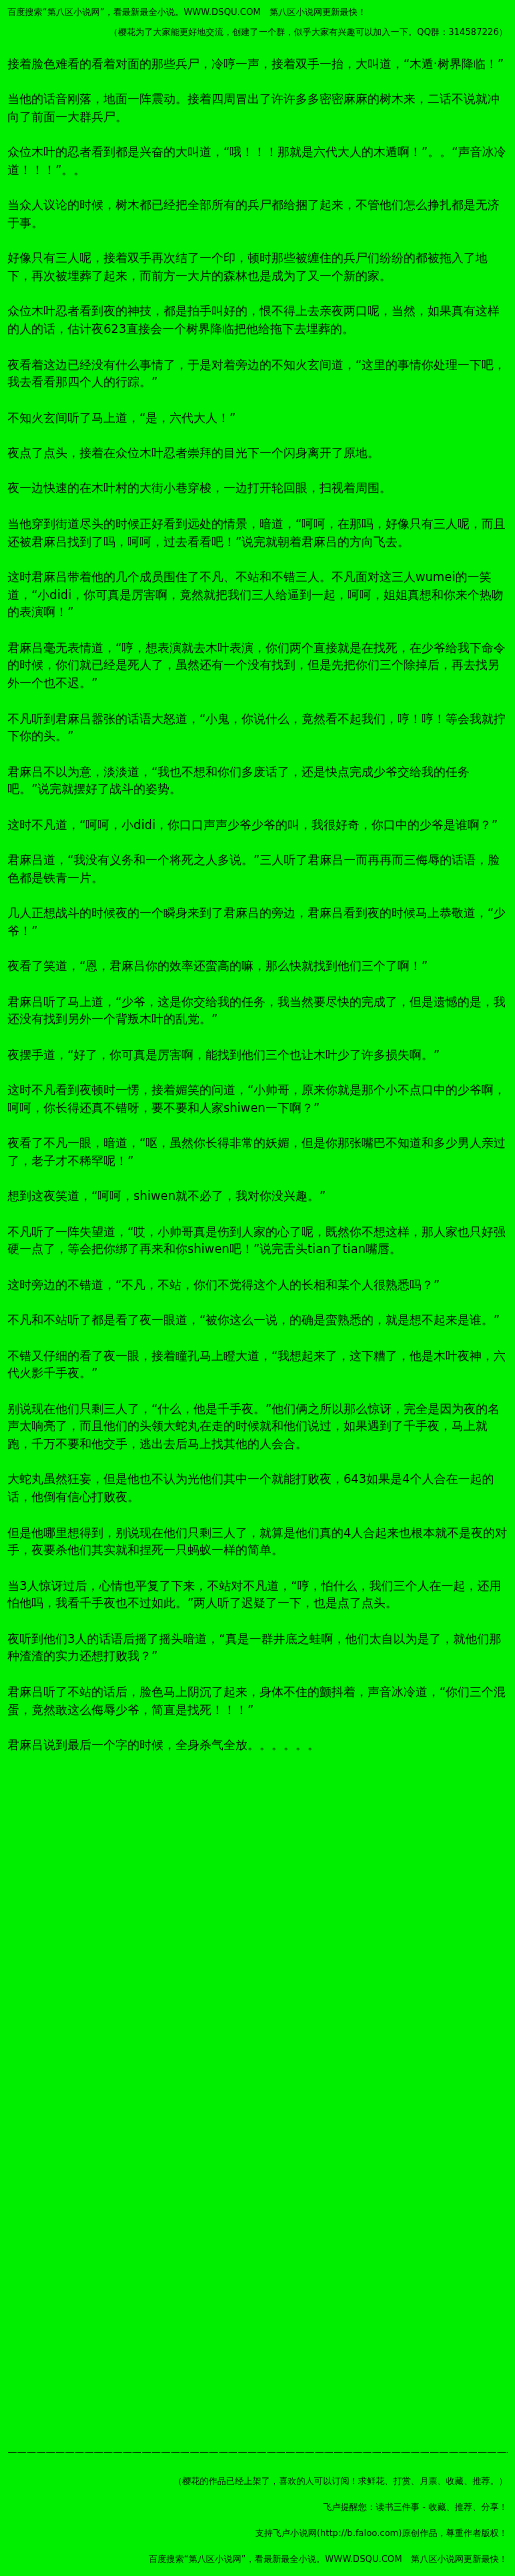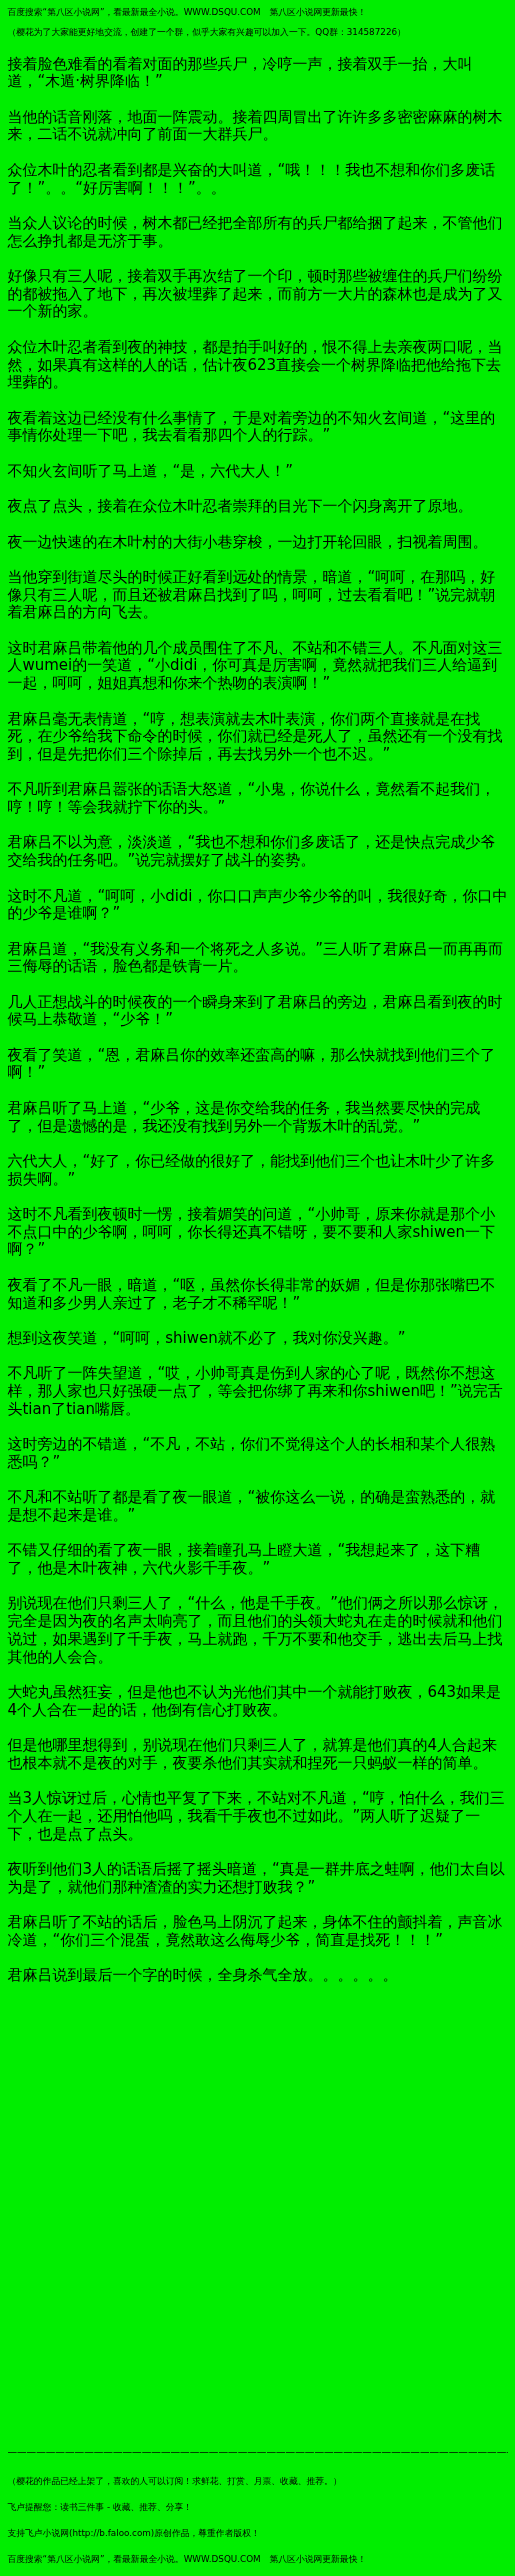--- a/index.html
+++ b/index.html
@@ -23,76 +23,78 @@
     font-size: 8.8px;
     line-height: 13.2px;
     margin: 1.5px 0 7.4px 0;
     word-break: break-all;
   }
   .group-note {
     font-size: 8.8px;
     line-height: 13.2px;
     margin: 0 0 16px 0;
     word-break: break-all;
+    text-align: right;
   }
   .content p {
-    font-size: 15px;
+    font-size: 12px;
     line-height: 17.7px;
     margin: 0 0 17.7px 0;
     word-break: break-all;
     text-align: left;
   }
   .separator {
     font-size: 9.6px;
     line-height: 14.7px;
     margin: 2.9px 0 14.7px 0;
     word-break: break-all;
     overflow: hidden;
   }
   .footer {
     margin-top: auto;
   }
   .footer p {
     font-size: 8.8px;
     line-height: 14px;
     margin: 0 0 11.8px 0;
     word-break: break-all;
+    text-align: right;
   }
   .footer p:last-child { margin-bottom: 0; }
 </style>
 </head>
 <body style="background: rgb(0, 238, 0); color: rgb(0, 0, 0);">
 
 <div class="page">
 
   <div class="promo">百度搜索“第八区小说网”，看最新最全小说。WWW.DSQU.COM　第八区小说网更新最快！</div>
   <div class="group-note">（樱花为了大家能更好地交流，创建了一个群，似乎大家有兴趣可以加入一下。QQ群：314587226）</div>
 
   <div class="content">
     <p>接着脸色难看的看着对面的那些兵尸，冷哼一声，接着双手一抬，大叫道，“木遁·树界降临！”</p>
     <p>当他的话音刚落，地面一阵震动。接着四周冒出了许许多多密密麻麻的树木来，二话不说就冲向了前面一大群兵尸。</p>
-    <p>众位木叶的忍者看到都是兴奋的大叫道，“哦！！！我也不想和你们多废话了！”。。“好厉害啊！！！”。。</p>
+    <p>众位木叶的忍者看到都是兴奋的大叫道，“哦！！！那就是六代大人的木遁啊！”。。“声音冰冷道！！！”。。</p>
     <p>当众人议论的时候，树木都已经把全部所有的兵尸都给捆了起来，不管他们怎么挣扎都是无济于事。</p>
     <p>好像只有三人呢，接着双手再次结了一个印，顿时那些被缠住的兵尸们纷纷的都被拖入了地下，再次被埋葬了起来，而前方一大片的森林也是成为了又一个新的家。</p>
     <p>众位木叶忍者看到夜的神技，都是拍手叫好的，恨不得上去亲夜两口呢，当然，如果真有这样的人的话，估计夜623直接会一个树界降临把他给拖下去埋葬的。</p>
     <p>夜看着这边已经没有什么事情了，于是对着旁边的不知火玄间道，“这里的事情你处理一下吧，我去看看那四个人的行踪。”</p>
     <p>不知火玄间听了马上道，“是，六代大人！”</p>
     <p>夜点了点头，接着在众位木叶忍者崇拜的目光下一个闪身离开了原地。</p>
     <p>夜一边快速的在木叶村的大街小巷穿梭，一边打开轮回眼，扫视着周围。</p>
     <p>当他穿到街道尽头的时候正好看到远处的情景，暗道，“呵呵，在那吗，好像只有三人呢，而且还被君麻吕找到了吗，呵呵，过去看看吧！”说完就朝着君麻吕的方向飞去。</p>
     <p>这时君麻吕带着他的几个成员围住了不凡、不站和不错三人。不凡面对这三人wumei的一笑道，“小didi，你可真是厉害啊，竟然就把我们三人给逼到一起，呵呵，姐姐真想和你来个热吻的表演啊！”</p>
     <p>君麻吕毫无表情道，“哼，想表演就去木叶表演，你们两个直接就是在找死，在少爷给我下命令的时候，你们就已经是死人了，虽然还有一个没有找到，但是先把你们三个除掉后，再去找另外一个也不迟。”</p>
     <p>不凡听到君麻吕嚣张的话语大怒道，“小鬼，你说什么，竟然看不起我们，哼！哼！等会我就拧下你的头。”</p>
     <p>君麻吕不以为意，淡淡道，“我也不想和你们多废话了，还是快点完成少爷交给我的任务吧。”说完就摆好了战斗的姿势。</p>
     <p>这时不凡道，“呵呵，小didi，你口口声声少爷少爷的叫，我很好奇，你口中的少爷是谁啊？”</p>
     <p>君麻吕道，“我没有义务和一个将死之人多说。”三人听了君麻吕一而再再而三侮辱的话语，脸色都是铁青一片。</p>
     <p>几人正想战斗的时候夜的一个瞬身来到了君麻吕的旁边，君麻吕看到夜的时候马上恭敬道，“少爷！”</p>
     <p>夜看了笑道，“恩，君麻吕你的效率还蛮高的嘛，那么快就找到他们三个了啊！”</p>
     <p>君麻吕听了马上道，“少爷，这是你交给我的任务，我当然要尽快的完成了，但是遗憾的是，我还没有找到另外一个背叛木叶的乱党。”</p>
-    <p>六代大人，“好了，你已经做的很好了，能找到他们三个也让木叶少了许多损失啊。”</p>
+    <p>夜摆手道，“好了，你可真是厉害啊，能找到他们三个也让木叶少了许多损失啊。”</p>
     <p>这时不凡看到夜顿时一愣，接着媚笑的问道，“小帅哥，原来你就是那个小不点口中的少爷啊，呵呵，你长得还真不错呀，要不要和人家shiwen一下啊？”</p>
     <p>夜看了不凡一眼，暗道，“呕，虽然你长得非常的妖媚，但是你那张嘴巴不知道和多少男人亲过了，老子才不稀罕呢！”</p>
     <p>想到这夜笑道，“呵呵，shiwen就不必了，我对你没兴趣。”</p>
     <p>不凡听了一阵失望道，“哎，小帅哥真是伤到人家的心了呢，既然你不想这样，那人家也只好强硬一点了，等会把你绑了再来和你shiwen吧！”说完舌头tian了tian嘴唇。</p>
     <p>这时旁边的不错道，“不凡，不站，你们不觉得这个人的长相和某个人很熟悉吗？”</p>
     <p>不凡和不站听了都是看了夜一眼道，“被你这么一说，的确是蛮熟悉的，就是想不起来是谁。”</p>
     <p>不错又仔细的看了夜一眼，接着瞳孔马上瞪大道，“我想起来了，这下糟了，他是木叶夜神，六代火影千手夜。”</p>
     <p>别说现在他们只剩三人了，“什么，他是千手夜。”他们俩之所以那么惊讶，完全是因为夜的名声太响亮了，而且他们的头领大蛇丸在走的时候就和他们说过，如果遇到了千手夜，马上就跑，千万不要和他交手，逃出去后马上找其他的人会合。</p>
     <p>大蛇丸虽然狂妄，但是他也不认为光他们其中一个就能打败夜，643如果是4个人合在一起的话，他倒有信心打败夜。</p>
     <p>但是他哪里想得到，别说现在他们只剩三人了，就算是他们真的4人合起来也根本就不是夜的对手，夜要杀他们其实就和捏死一只蚂蚁一样的简单。</p>

